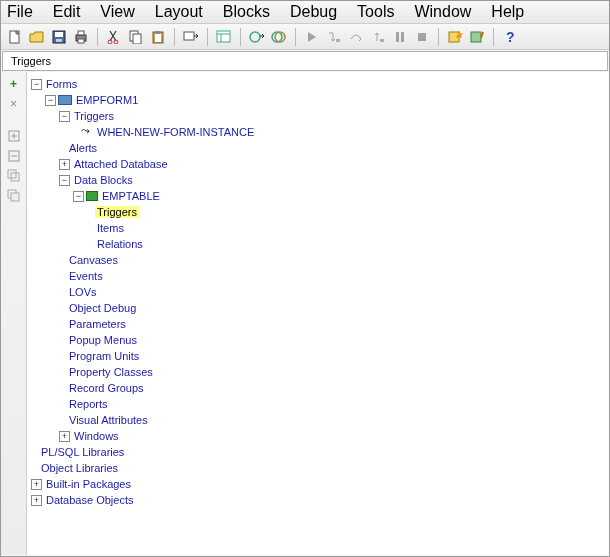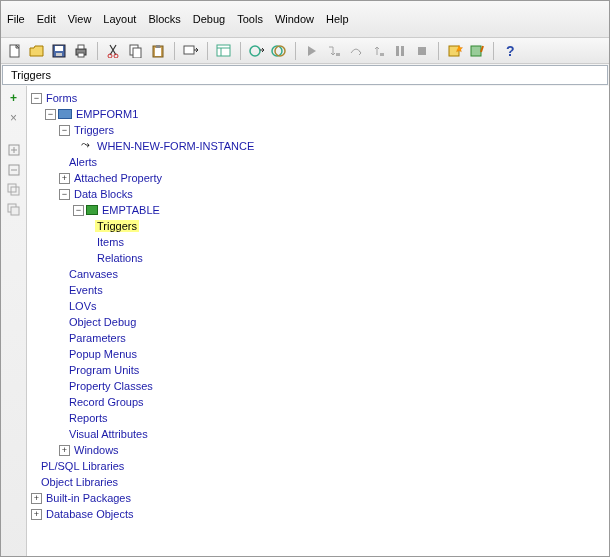--- a/index.html
+++ b/index.html
@@ -9,24 +9,24 @@
     font-size: 11px;
     background: #f4f4f4;
     width: 610px;
     height: 557px;
     overflow: hidden;
     border: 1px solid #999;
   }
   .menubar {
     background: linear-gradient(#f8f8f8, #e8e8e8);
     border-bottom: 1px solid #ccc;
-    padding: 12px 6px;
-    display: flex;
-    gap: 12px;
-    font-size: 11px;
+    padding: 2px 6px;
+    display: flex;
+    gap: 20px;
+    font-size: 16px;
   }
   .menubar span { color: #000; cursor: default; }
   .toolbar {
     background: linear-gradient(#f8f8f8, #e8e8e8);
     border-bottom: 1px solid #ccc;
     padding: 3px 5px;
     display: flex;
     align-items: center;
     gap: 4px;
     height: 26px;
@@ -322,21 +322,21 @@
     <div class="node" style="padding-left:50px">
       <span class="icon-trigger"></span>
       <span class="node-label">WHEN-NEW-FORM-INSTANCE</span>
     </div>
 
     <div class="node" style="padding-left:36px">
       <span class="node-label">Alerts</span>
     </div>
     <div class="node" style="padding-left:28px">
       <span class="toggle">+</span>
-      <span class="node-label">Attached Property</span>
+      <span class="node-label">Attached Database</span>
     </div>
     <div class="node" style="padding-left:28px">
       <span class="toggle">−</span>
       <span class="node-label">Data Blocks</span>
     </div>
     <div class="node" style="padding-left:42px">
       <span class="toggle">−</span>
       <span class="icon-block"></span>
       <span class="node-label">EMPTABLE</span>
     </div>

